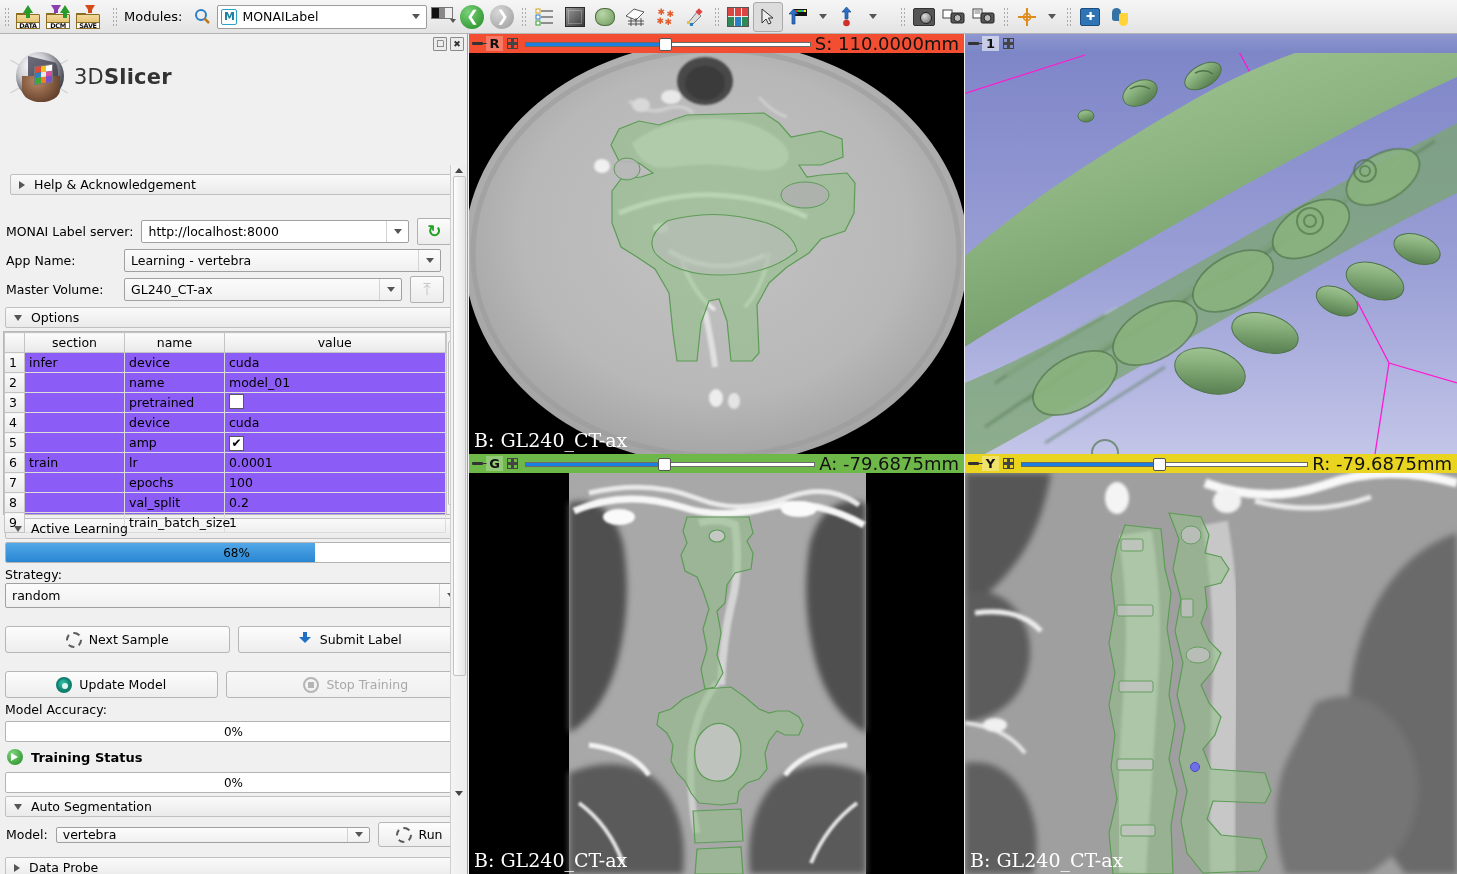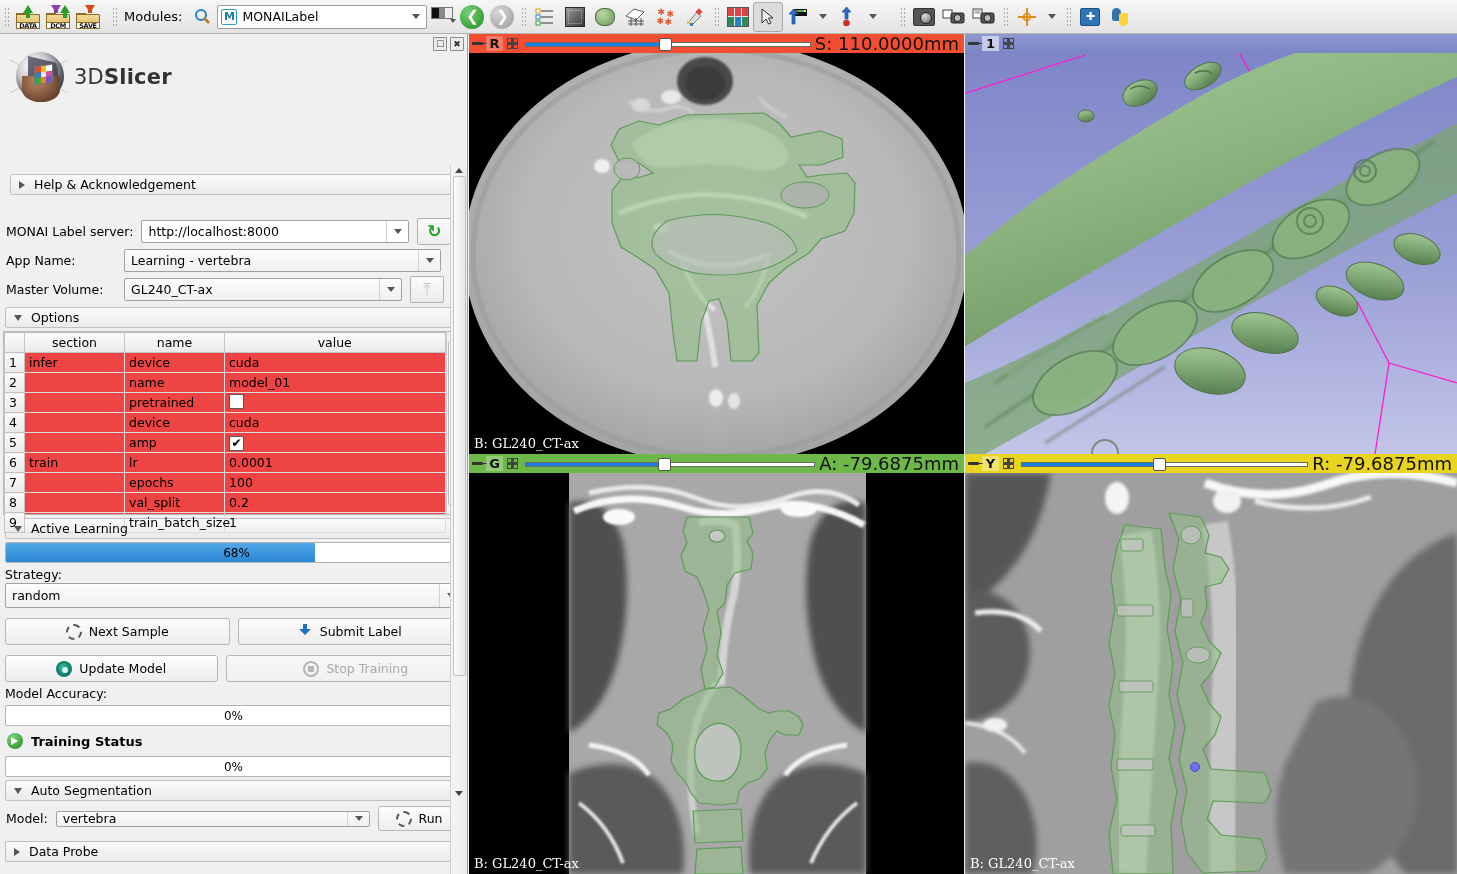--- a/index.html
+++ b/index.html
@@ -145,21 +145,21 @@
   }
   .combo .arr { position:absolute; right:0; top:0; bottom:0; width:22px; display:flex;
     align-items:center; justify-content:center; border-left:1px solid #d3d3d3;}
   .combo.flat { background:linear-gradient(to bottom,#fcfcfc,#f0f0f0); }
   .sqbtn { width:34px; height:27px; border:1px solid #b0b0b0; border-radius:2px;
     background: linear-gradient(to bottom,#fbfbfb,#ececec); display:flex;align-items:center;justify-content:center;}
   .refresh-ico { color:#22a022; font-size:17px; font-weight:bold; line-height:1; }
   .up-ico { color:#c6c6c6; font-size:17px; line-height:1; }
 
   
-  .tablewrap { margin: 3px 6px 0 3px; border:1px solid #b7b7b7; background:#ef4444; height:184px; display:flex;}
+  .tablewrap { margin: 3px 6px 0 3px; border:1px solid #b7b7b7; background:#8b5cf6; height:184px; display:flex;}
   table.opts { border-collapse: collapse; width: 100%; font-size:12.5px; table-layout:fixed;}
   table.opts th {
     background: linear-gradient(to bottom,#fbfbfb,#e9e9e9); border:1px solid #c4c4c4;
     height:20px; font-weight:normal; font-size:12.5px;
   }
   table.opts td { border:1px solid #dcdcdc; height:20px; padding: 0 4px; }
   table.opts td.rowhdr {
     background: linear-gradient(to bottom,#fbfbfb,#e9e9e9); border:1px solid #c4c4c4;
     text-align:left; padding-left:4px; width:20px;
   }
@@ -175,21 +175,21 @@
   
   .pbar { margin: 3px 6px 0 5px; height: 21px; border: 1px solid #b4b4b4; background:#fff;
     position:relative; border-radius:2px; overflow:hidden; }
   .pbar .fill { position:absolute; left:0; top:0; bottom:0; background: linear-gradient(to bottom,#52a8e8,#2a86d2);}
   .pbar .txt { position:absolute; inset:0; display:flex; align-items:center; justify-content:center;
      font-size:12px; }
   .pbar .txt.onfill { color:#000000;margin-left:6px; }
 
   .plabel { font-size:12.5px; padding: 4px 0 1px 5px; }
 
-  .btnrow { display:flex; gap:8px; margin: 10px 6px 0 5px;}
+  .btnrow { display:flex; gap:8px; margin: 18px 6px 0 5px;}
   .pbtn { flex:1; height:27px; border:1px solid #b6b6b6; border-radius:3px;
     background: linear-gradient(to bottom,#fdfdfd,#ededed);
     display:flex; align-items:center; justify-content:center; gap:7px; font-size:12.5px;}
   .pbtn.disabled { color:#a9a9a9; background: linear-gradient(to bottom,#f7f7f7,#f0f0f0); padding-left: 24px; }
 
   .ico-ring { width:16px;height:16px;border-radius:50%;border:2px dashed #5a5a5a; position:relative;}
   .ico-ring.teal { border:2px solid #0f7f6e; background: radial-gradient(circle at 40% 35%,#30c2a8,#0a6456);}
   .ico-ring.teal::after{content:'';position:absolute;left:4px;top:4px;width:6px;height:6px;border-radius:50%;background:#dff7f1;}
   .ico-dl { width:15px;height:15px;position:relative;}
   .ico-dl::before{content:'';position:absolute;left:5px;top:0;width:4px;height:7px;background:#1f6fc4;}
@@ -222,21 +222,21 @@
   .vbar .vcfg i { width:11px;height:11px; background:
       linear-gradient(#444 0 0) center/3px 11px no-repeat,
       linear-gradient(#444 0 0) center/11px 3px no-repeat;
       border:1px solid #444; display:block;}
   .slider { flex:1; height:11px; margin: 0 4px; position:relative; }
   .slider .track { position:absolute; left:0; right:0; top:4px; height:5px; background:#fff; border:1px solid #6a6a6a;}
   .slider .filled { position:absolute; left:1px; top:5px; height:3px; background:#1a7fe0;}
   .slider .handle { position:absolute; top:0px; width:13px; height:13px; background:#fdfdfd;
       border:1px solid #555; border-radius:2px; margin-left:-6px;}
   .vbar .vval { font-size:18px; padding-right:5px; white-space:nowrap; color:#111;}
-  .vcorner { position:absolute; left:5px; bottom:3px; color:#fff; font-size:13px;
+  .vcorner { position:absolute; left:5px; bottom:3px; color:#fff; font-size:19px;
      font-family:"DejaVu Serif","Liberation Serif",serif; }
 
   
   .ct { position:absolute; left:0; right:0; top:19px; bottom:0; }
 </style>
 </head>
 <body>
 
 <div id="app">
 

